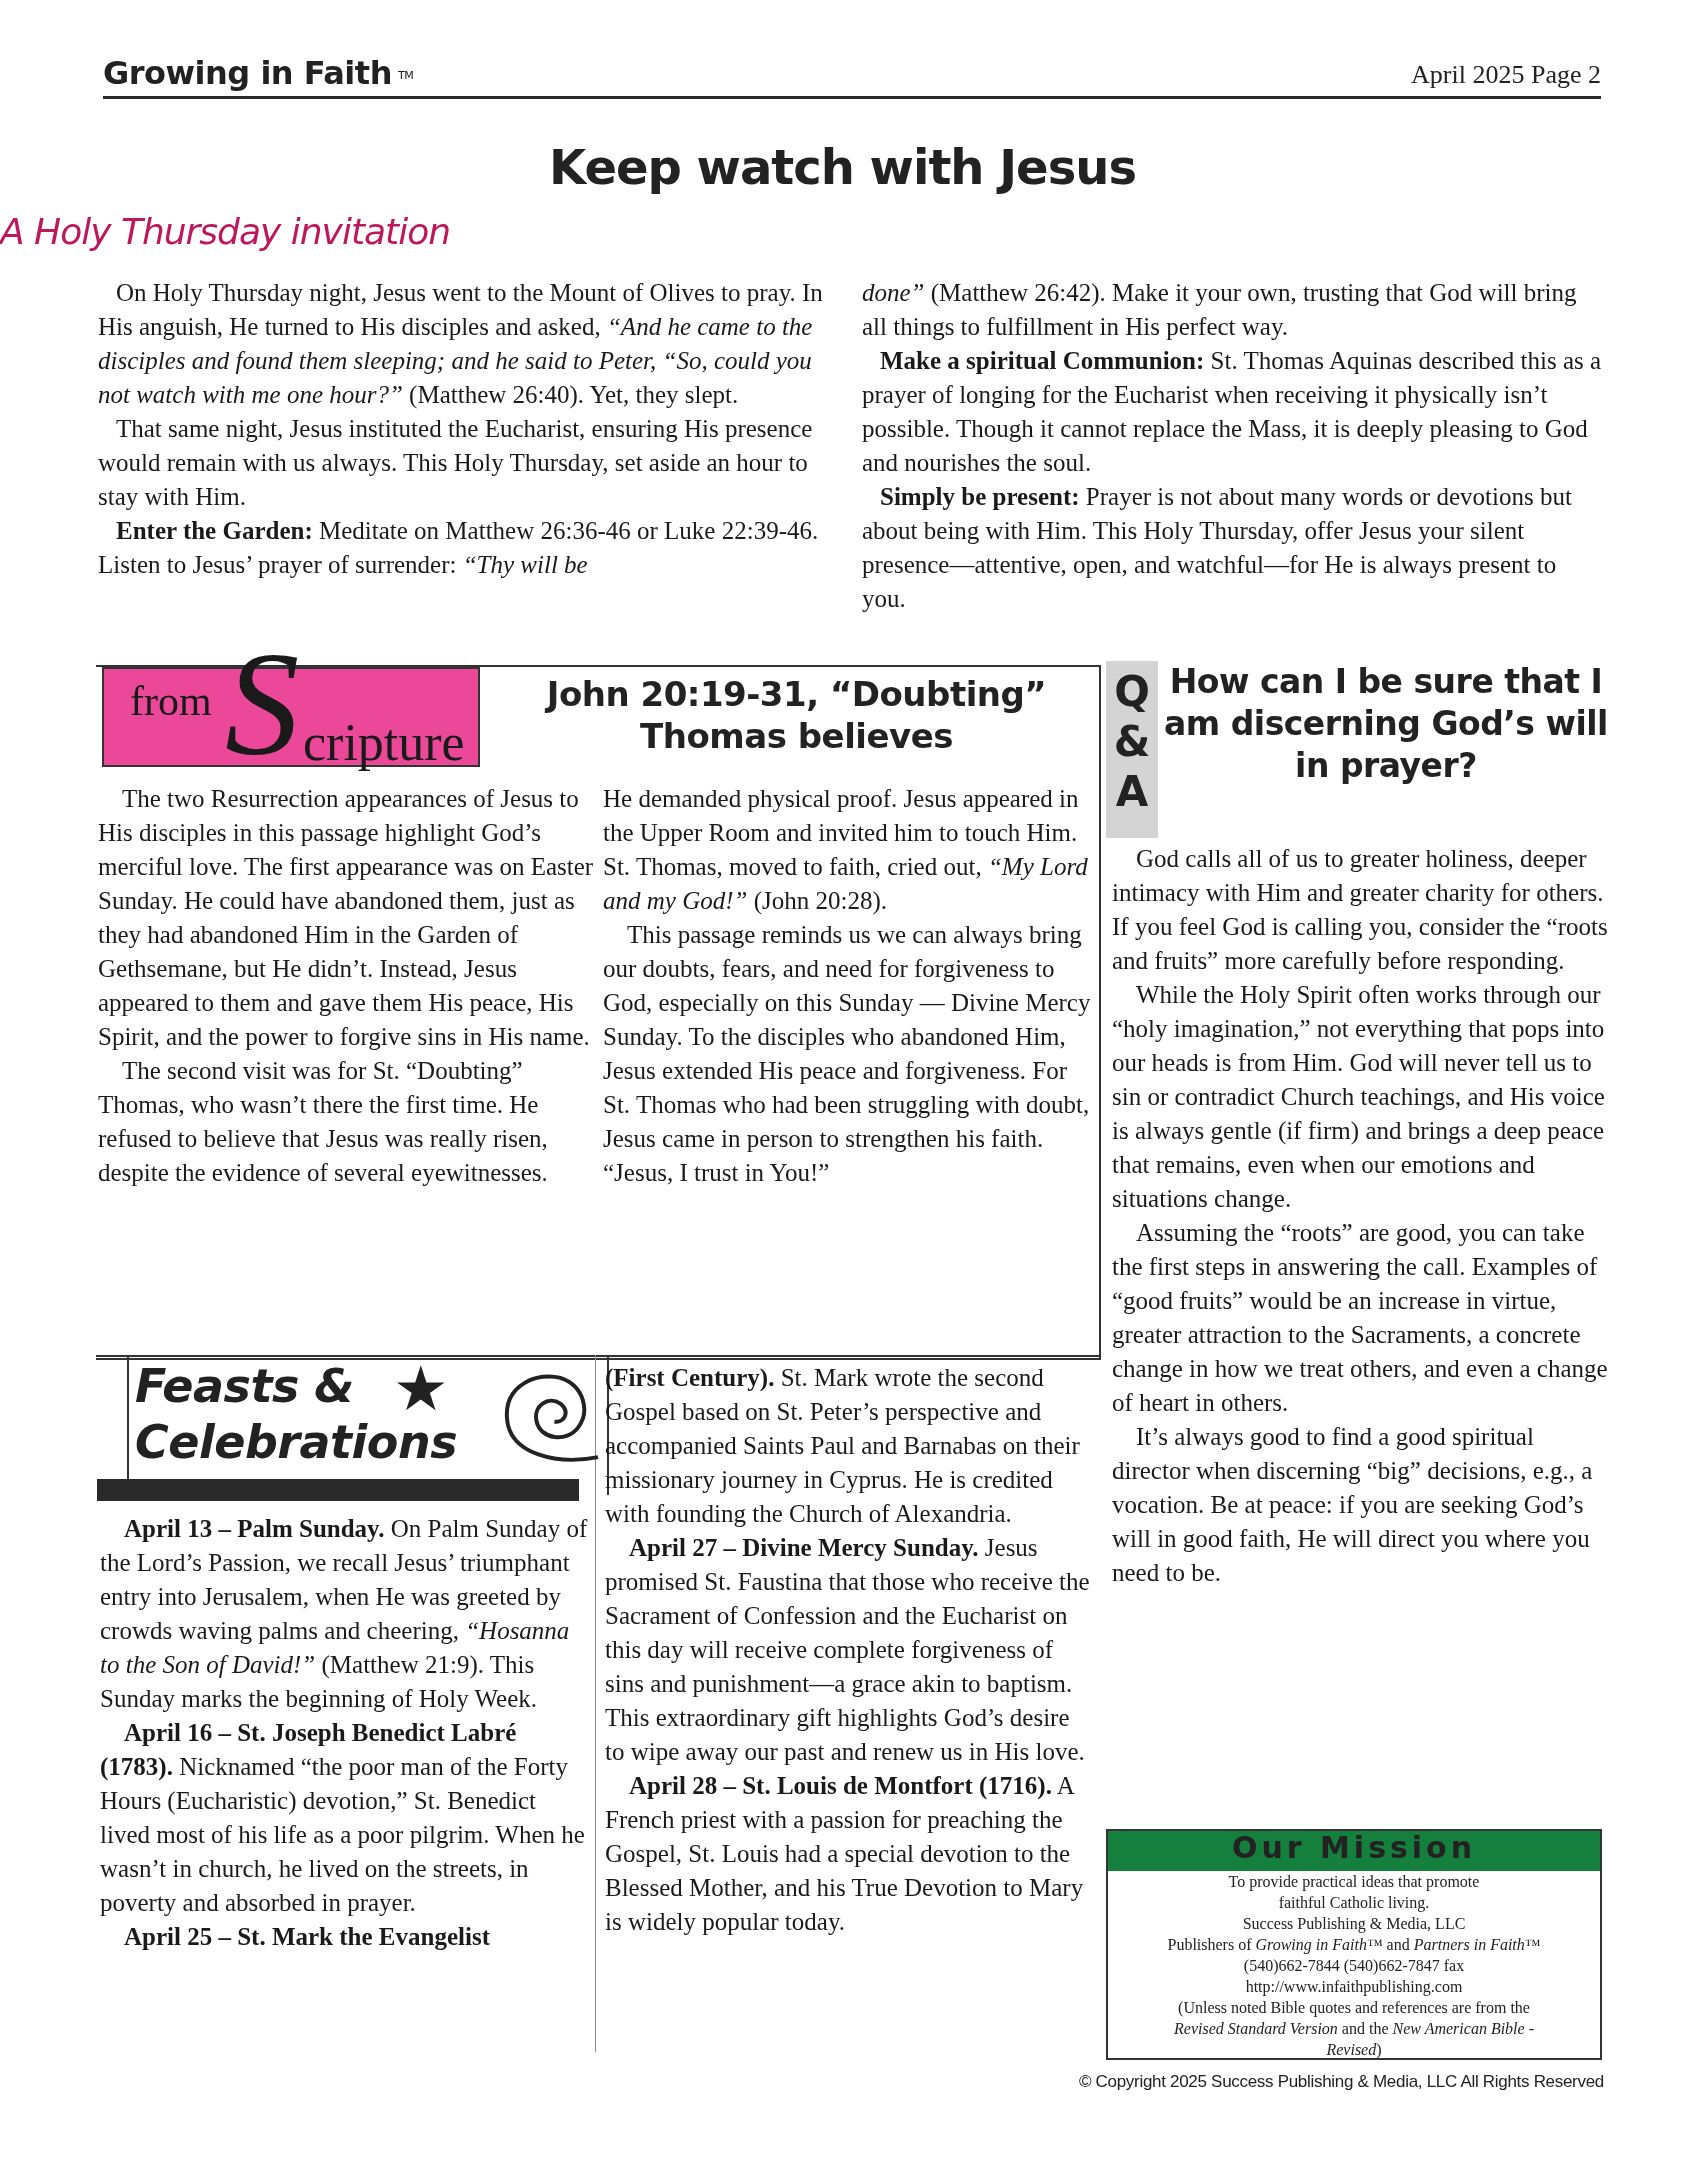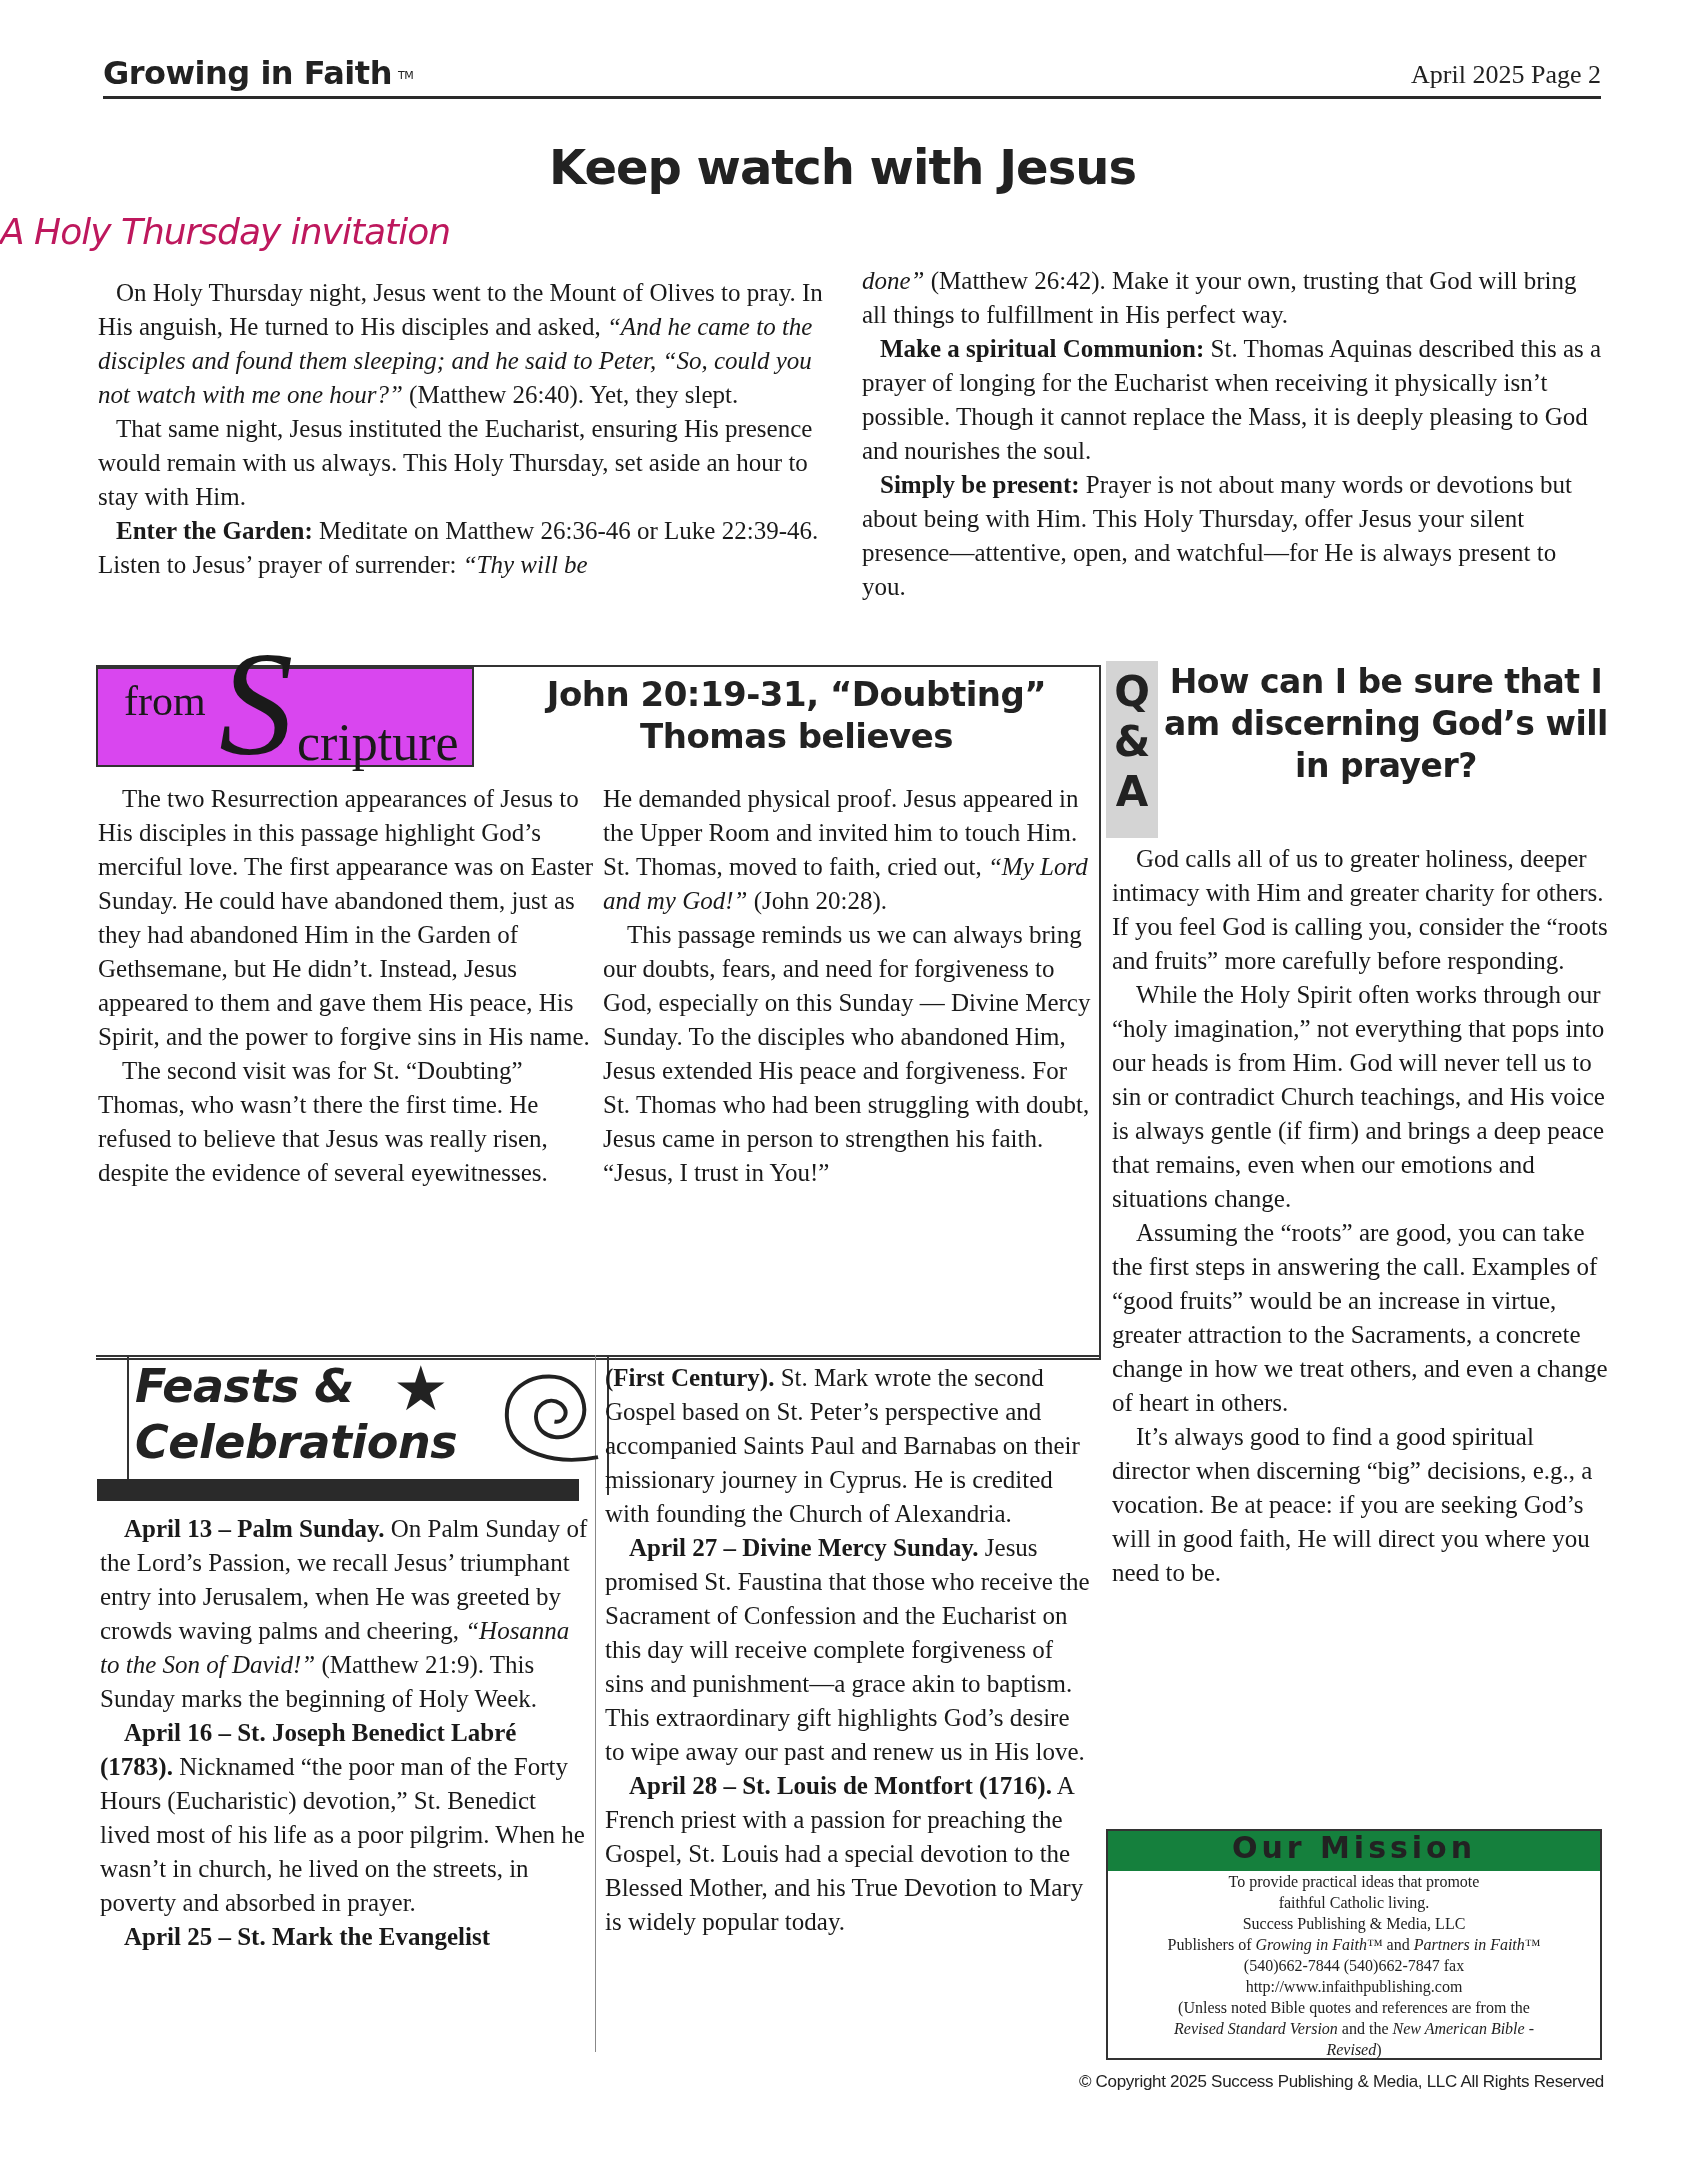--- a/index.html
+++ b/index.html
@@ -15,26 +15,26 @@
   .masthead .issue { position: absolute; right: 0; top: 8px; font-size: 26px; color: #222; }
 
   
   .hero-title { position: absolute; left: 0; width: 1685px; top: 139px; text-align: center;
                 font-family: "DejaVu Sans", sans-serif; font-weight: bold; font-size: 48px; letter-spacing: -1px; color: #222; }
   .hero-sub { position: absolute; left: 0; width: 1436px; top: 211px; 
               font-family: "DejaVu Sans", sans-serif; font-style: italic; font-weight: 200; font-size: 36px; color: #be185d; letter-spacing: -1px; }
   .body-text { font-size: 25px; line-height: 34px; }
   .body-text p { margin: 0; text-indent: 18px; }
   .col-a { position: absolute; left: 98px; top: 276px; width: 746px; }
-  .col-b { position: absolute; left: 862px; top: 264px; width: 744px; }
+  .col-b { position: absolute; left: 862px; top: 276px; width: 744px; }
 
   
   .scripture-frame { position: absolute; left: 96px; top: 665px; width: 1003px; height: 691px;
                      border-top: 2px solid #333; border-right: 2px solid #333; border-bottom: 2px solid #333; }
-  .from-box { position: absolute; left: 96px; top: 667px; width: 374px; height: 96px; border: 2px solid #333; background: #d946ef; }
+  .from-box { position: absolute; left: 102px; top: 667px; width: 374px; height: 96px; border: 2px solid #333; background: #ec4899; }
   .from-word { position: absolute; left: 26px; top: 8px; font-size: 42px; }
   .big-s { position: absolute; left: 121px; top: -40px; font-size: 149px; font-style: italic; line-height: 1; }
   .cripture { position: absolute; left: 199px; top: 44px; font-size: 52px; }
   .scripture-title { position: absolute; left: 498px; top: 673px; width: 597px; text-align: center;
                      font-family: "DejaVu Sans", sans-serif; font-weight: bold; font-size: 34px; line-height: 42px; letter-spacing: -0.5px; color: #222; }
   .scr-col1 { position: absolute; left: 98px; top: 782px; width: 498px; font-size: 25px; line-height: 34px; }
   .scr-col2 { position: absolute; left: 603px; top: 782px; width: 488px; font-size: 25px; line-height: 34px; }
   .scr-col1 p, .scr-col2 p { margin: 0; text-indent: 24px; }
   .scr-col2 p.cont { text-indent: 0; }
 

